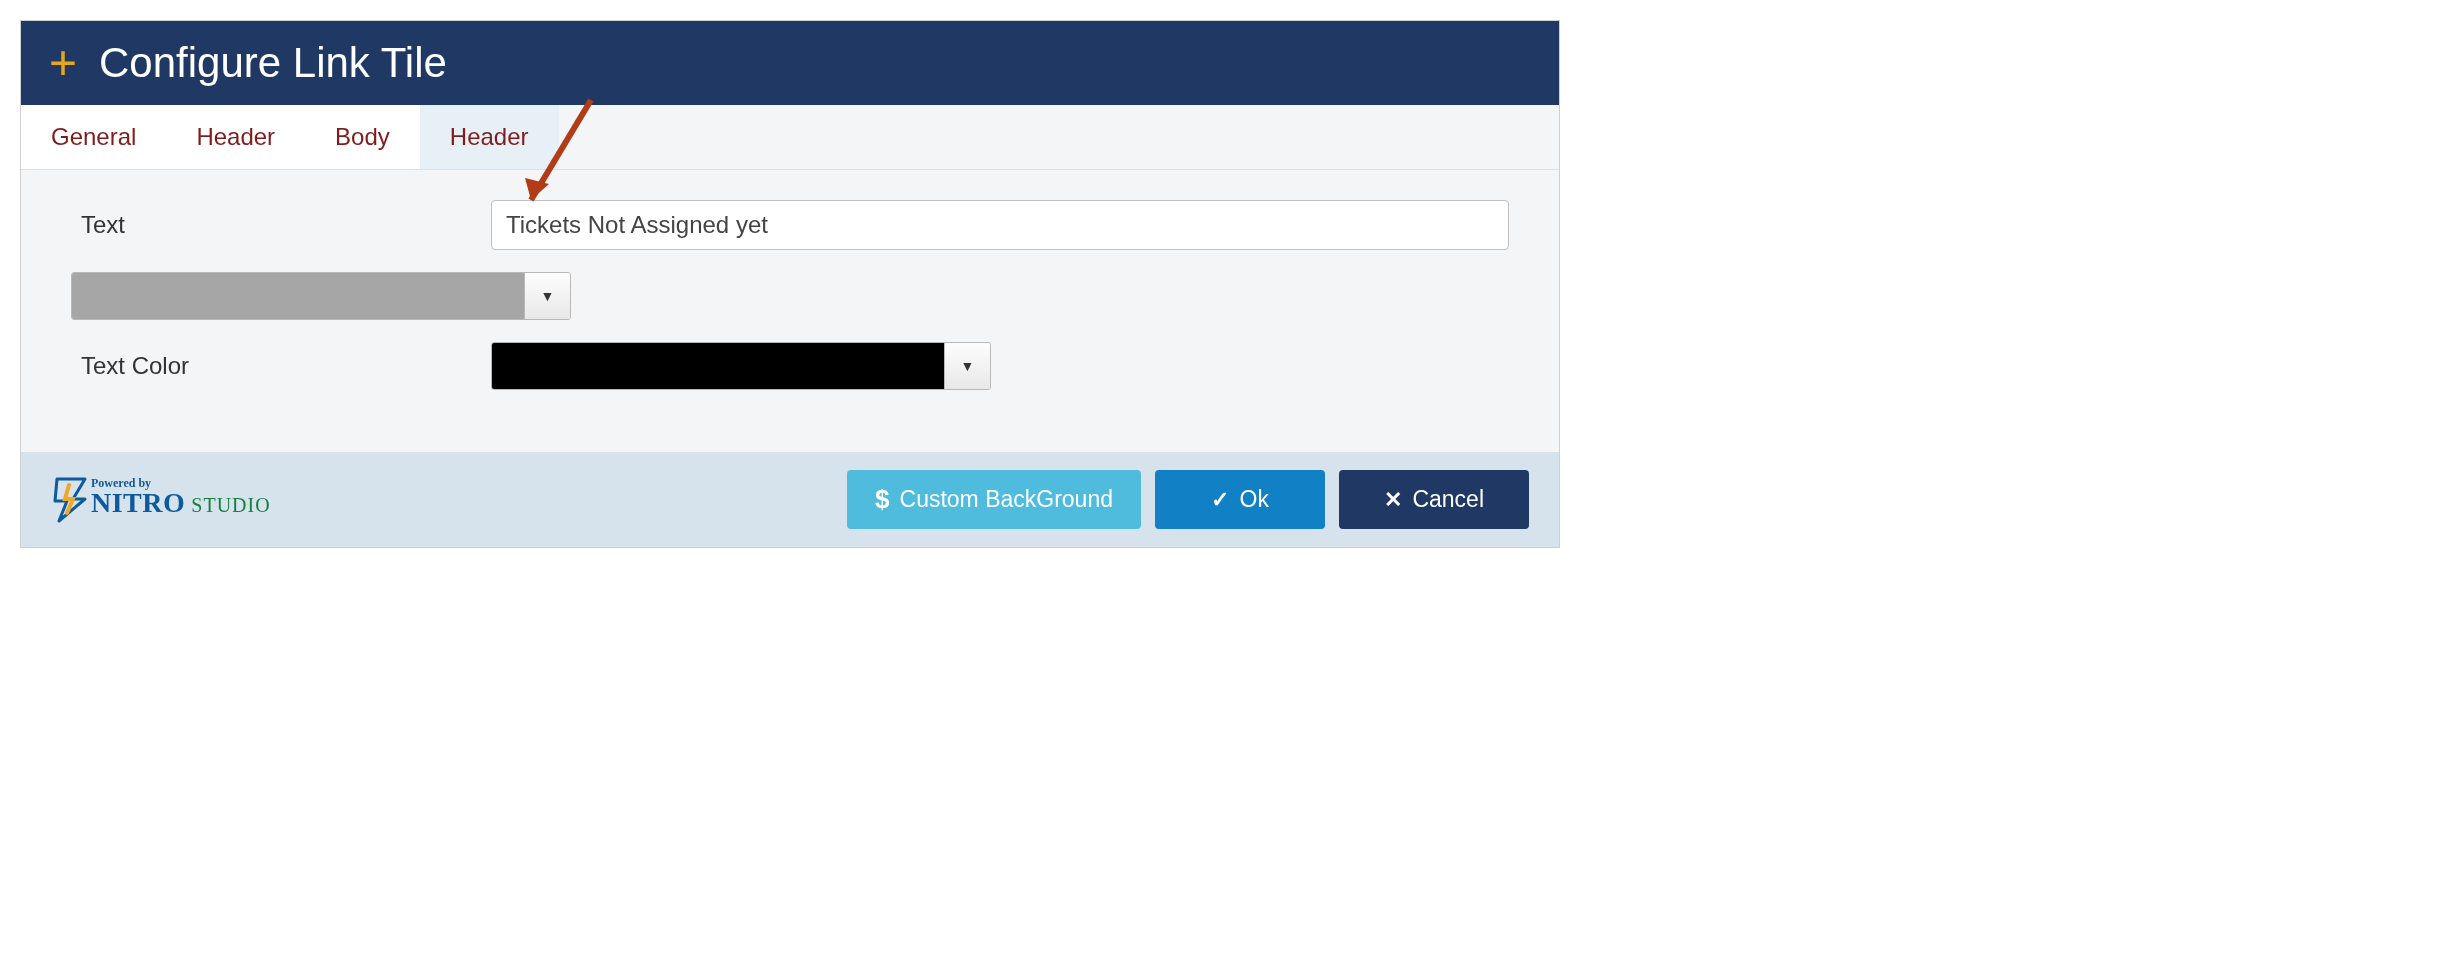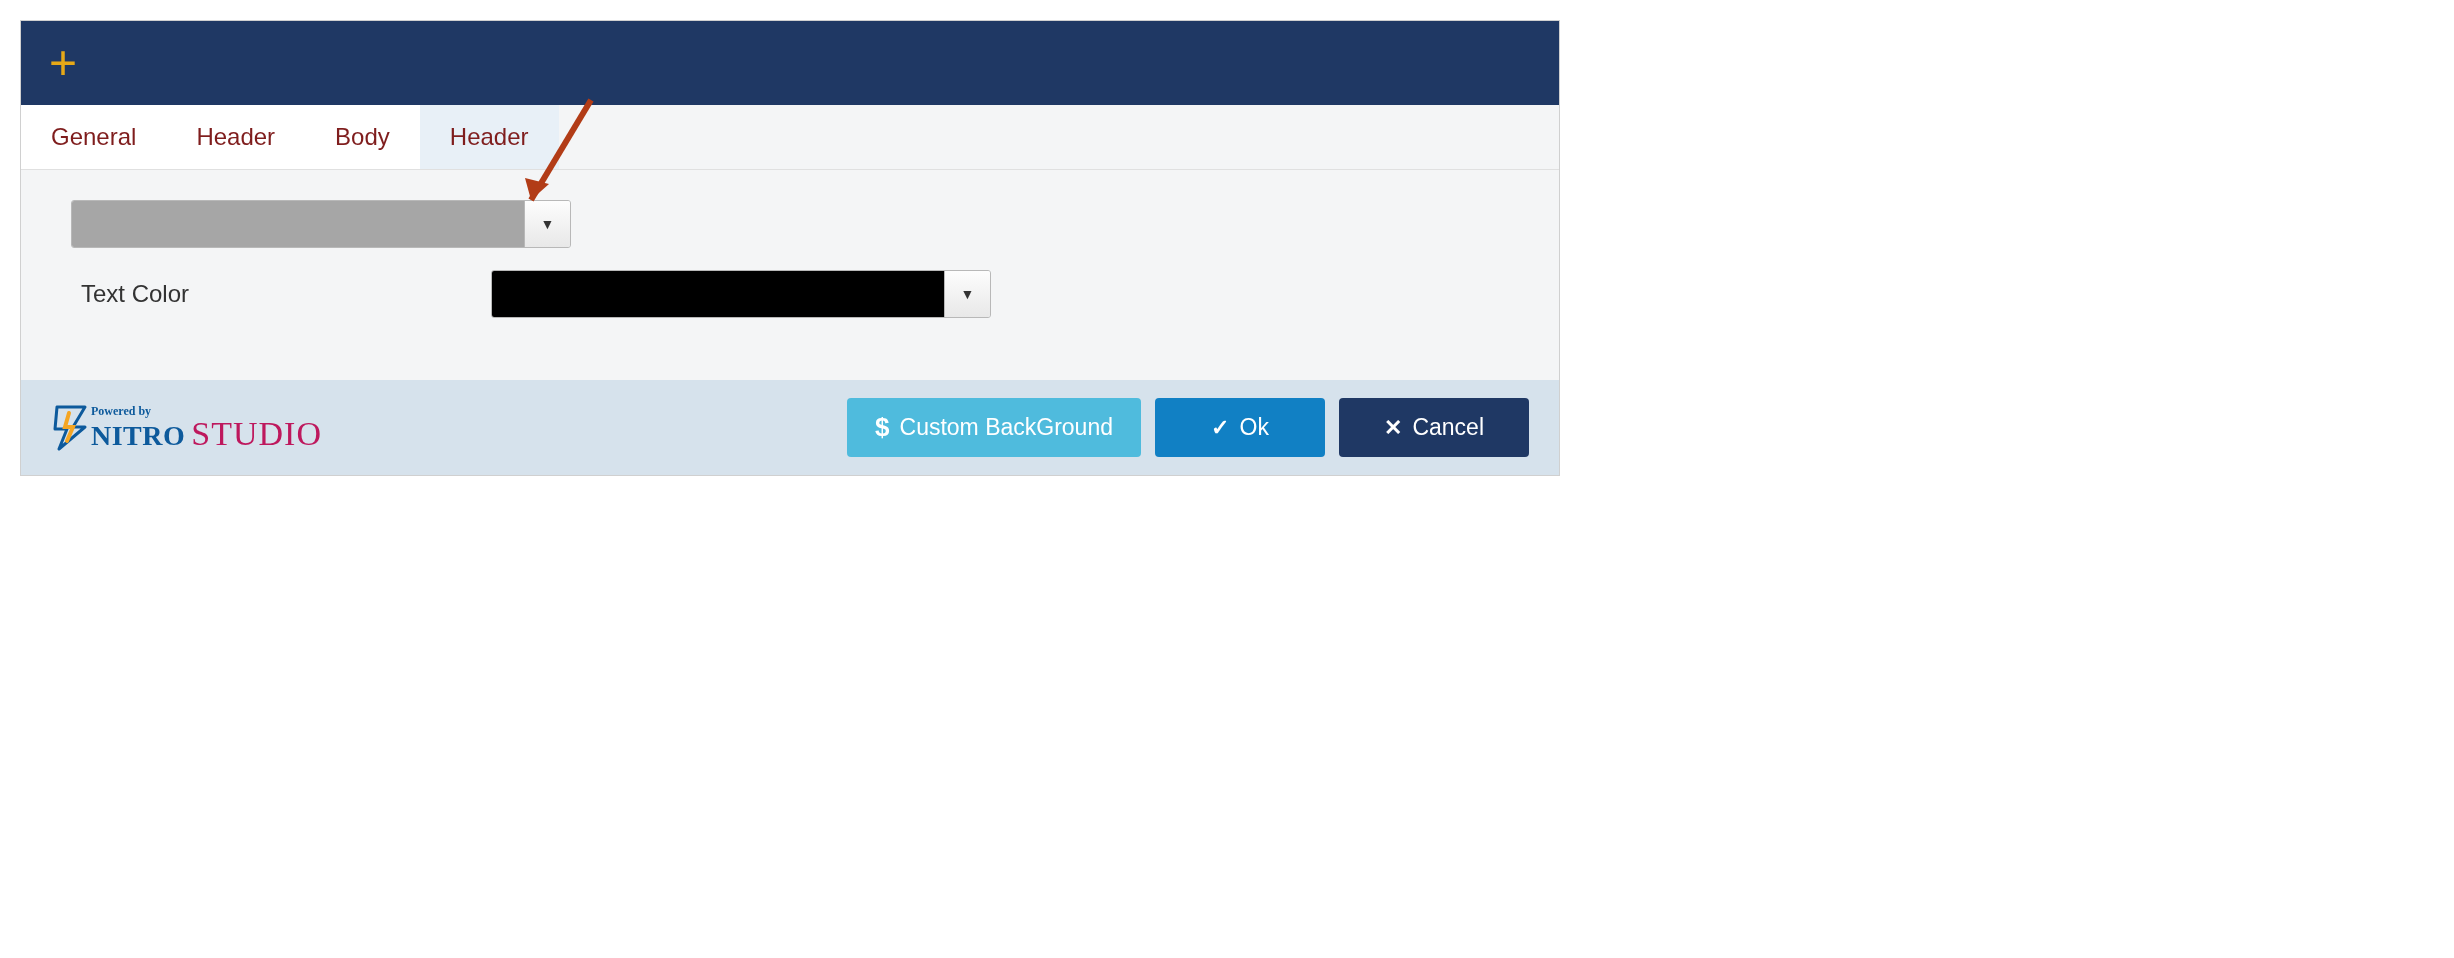--- a/index.html
+++ b/index.html
@@ -146,23 +146,23 @@
       align-items: baseline;
       gap: 6px;
     }
     .nitro-bold {
       font-size: 28px;
       font-weight: 800;
       color: #0d5a9c;
       letter-spacing: 0.5px;
     }
     .nitro-light {
-      font-size: 34px;
+      font-size: 20px;
       font-weight: 400;
-      color: #be185d;
+      color: #15803d;
       letter-spacing: 1px;
     }
     .footer-buttons {
       display: flex;
       gap: 14px;
     }
     .btn {
       padding: 14px 28px;
       font-size: 23px;
       border: none;
@@ -195,36 +195,41 @@
       font-weight: 700;
     }
   </style>
 </head>
 <body>
 
 <div class="dialog">
 
   <div class="header">
     <span class="plus-icon">+</span>
+    <span class="header-title">Configure Link Tile</span>
   </div>
 
   <div class="tabs">
     <div class="tab tab-inactive">General</div>
     <div class="tab tab-inactive">Header</div>
     <div class="tab tab-inactive">Body</div>
     <div class="tab active">Header</div>
   </div>
 
   <div class="content">
 
     <svg class="arrow-overlay" width="120" height="140" viewBox="0 0 120 140">
       <line x1="90" y1="10" x2="30" y2="110" stroke="#b23c17" stroke-width="6"></line>
       <polygon points="30,110 48,94 24,88" fill="#b23c17"></polygon>
     </svg>
 
+    <div class="form-row">
+      <div class="form-label">Text</div>
+      <input class="text-input" type="text" value="Tickets Not Assigned yet" style="">
+    </div>
 
     <div class="form-row">
       <div class="color-picker">
         <div class="color-swatch gray"></div>
         <div class="color-dropdown-btn">
           <span>▼</span>
         </div>
       </div>
     </div>
 

